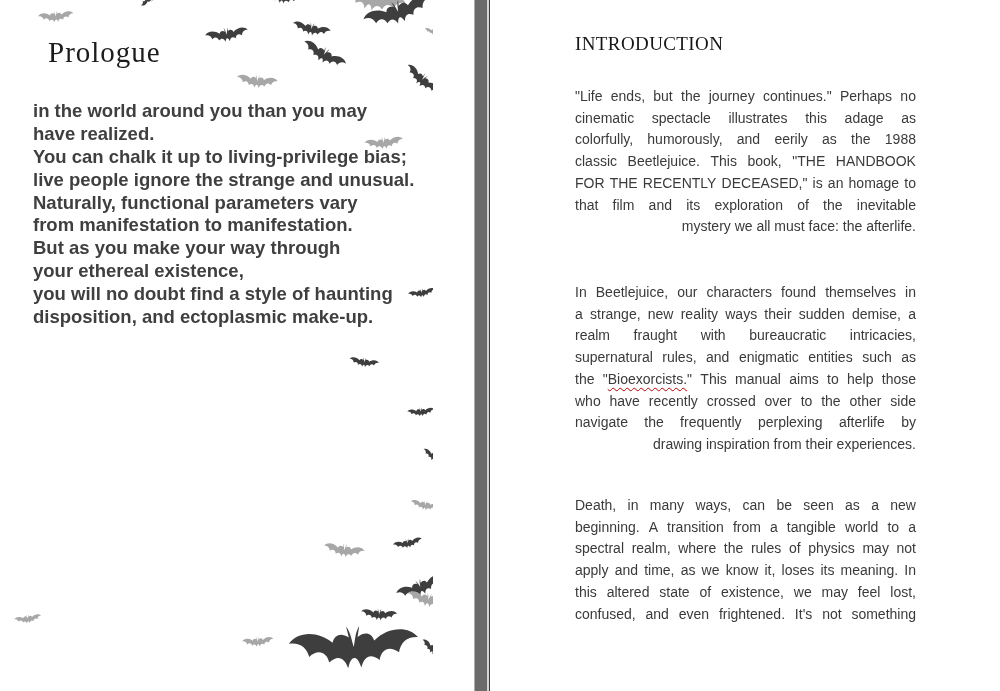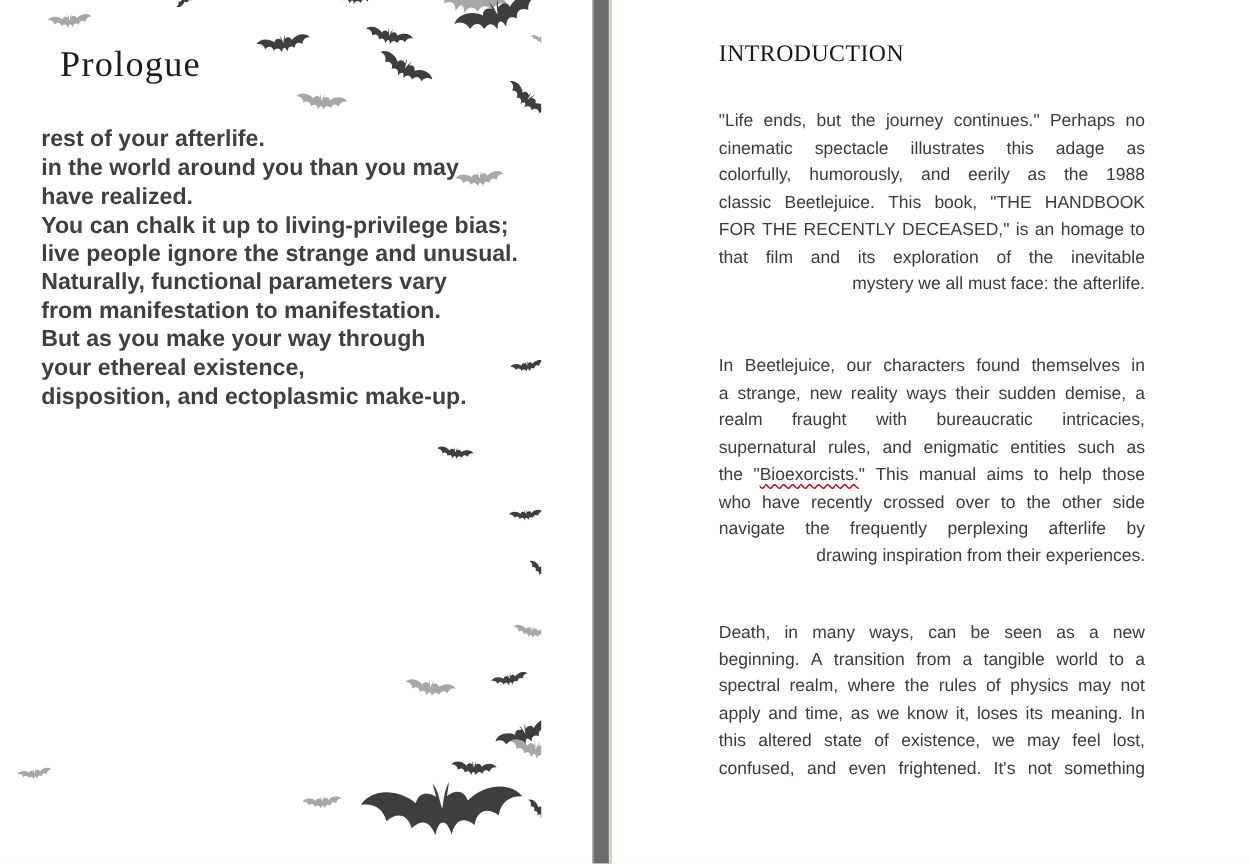--- a/index.html
+++ b/index.html
@@ -9,21 +9,21 @@
     --body-text:#3a3a3a;
     --left-text:#3f3f3f;
     --heading-text:#161616;
     --squiggle:#c00000;
   }
   *{margin:0;padding:0;box-sizing:border-box;}
   html,body{background:#ffffff;}
   .screen{
     position:relative;
     width:1000px;height:691px;
-    background:#fef9c3;
+    background:#0c4a6e;
     overflow:hidden;
     font-family:"Liberation Sans", sans-serif;
   }
   
   .page{position:absolute;top:0;height:691px;background:#ffffff;}
   .page-left{left:0;width:474px;}
   .page-right{left:490px;width:580px;}
   .bat-layer{
     position:absolute;left:0;top:0;width:433px;height:691px;
     overflow:hidden;pointer-events:none;
@@ -165,29 +165,29 @@
           <use href="#bat-shape"></use>
         </svg>
       <svg class="bat dark" style="left:418px;top:644px;width:30px;height:13px;transform:rotate(35deg)">
           <use href="#bat-shape"></use>
         </svg>
     </div>
 
     <h1 class="prologue-title">Prologue</h1>
 
     <div class="left-body">
-      <div class="lline">rest of your afterlife.</div>
       <div class="lline">in the world around you than you may</div>
       <div class="lline">have realized.</div>
       <div class="lline">You can chalk it up to living-privilege bias;</div>
       <div class="lline">live people ignore the strange and unusual.</div>
       <div class="lline">Naturally, functional parameters vary</div>
       <div class="lline">from manifestation to manifestation.</div>
       <div class="lline">But as you make your way through</div>
       <div class="lline">your ethereal existence,</div>
+      <div class="lline">you will no doubt find a style of haunting</div>
       <div class="lline">disposition, and ectoplasmic make-up.</div>
     </div>
   </section>
 
   <div class="page-divider"></div>
 
   <section class="page page-right">
     <h2 class="intro-heading">INTRODUCTION</h2>
 
     <div class="para" style="top:86px">

